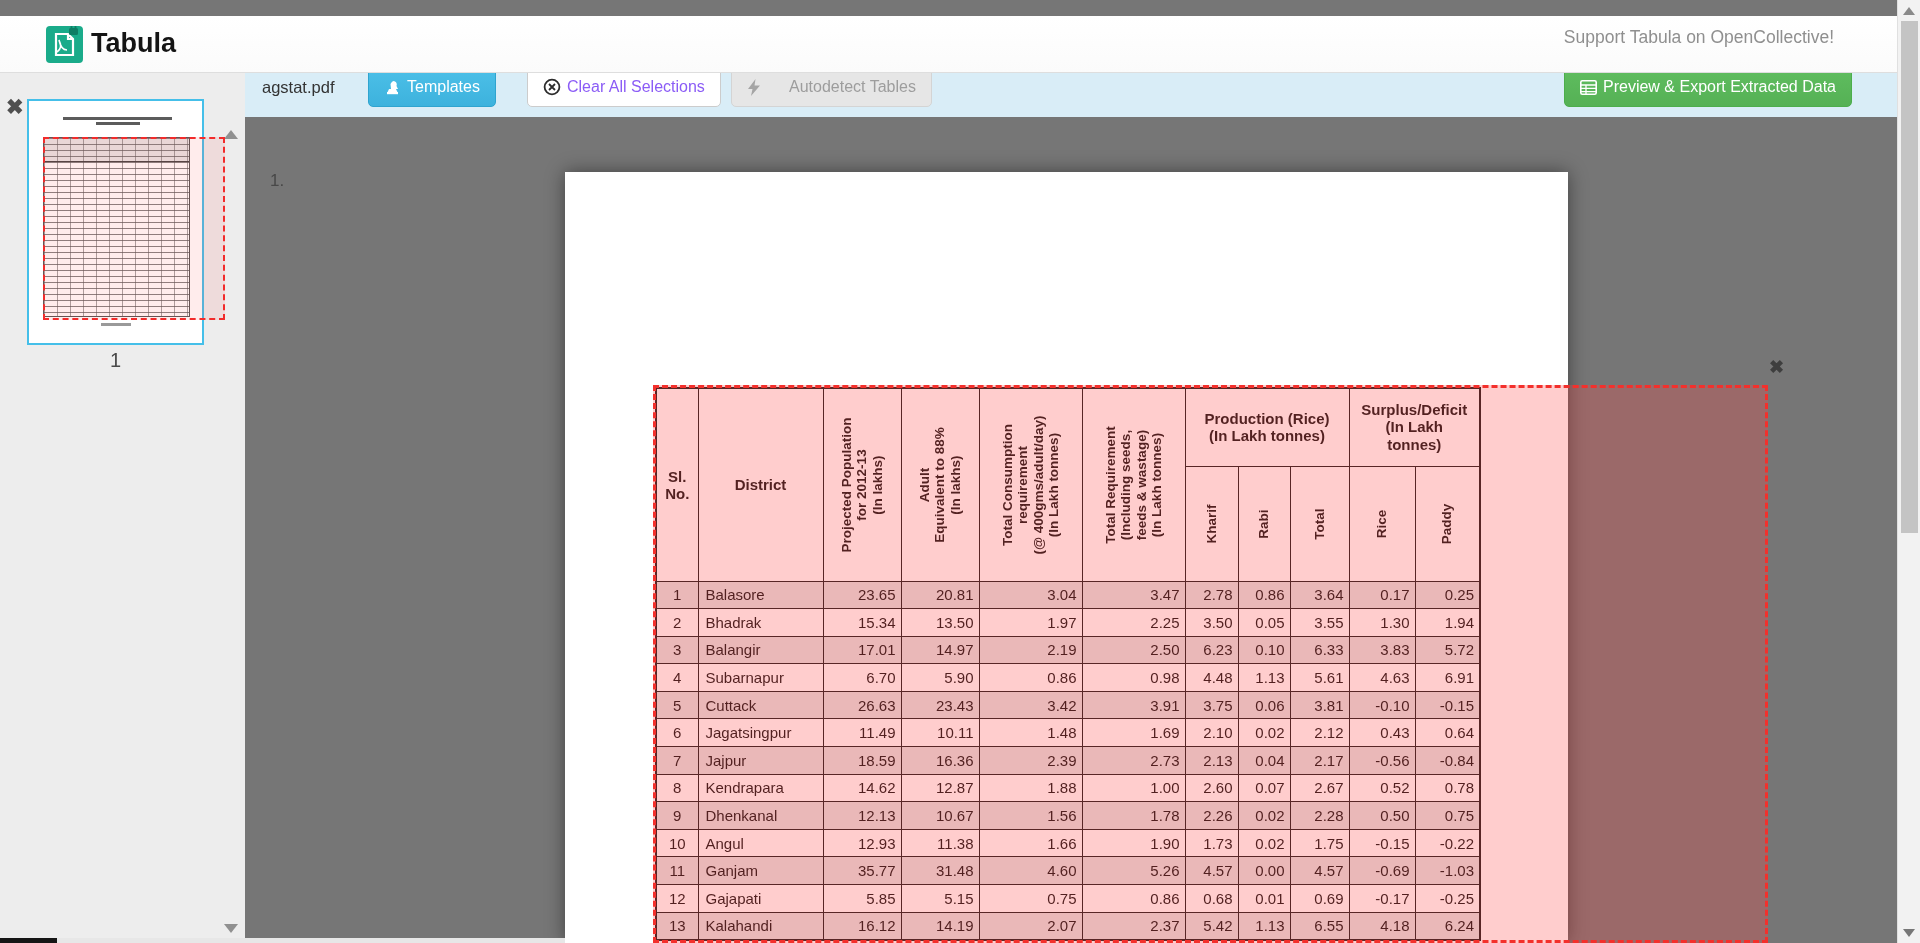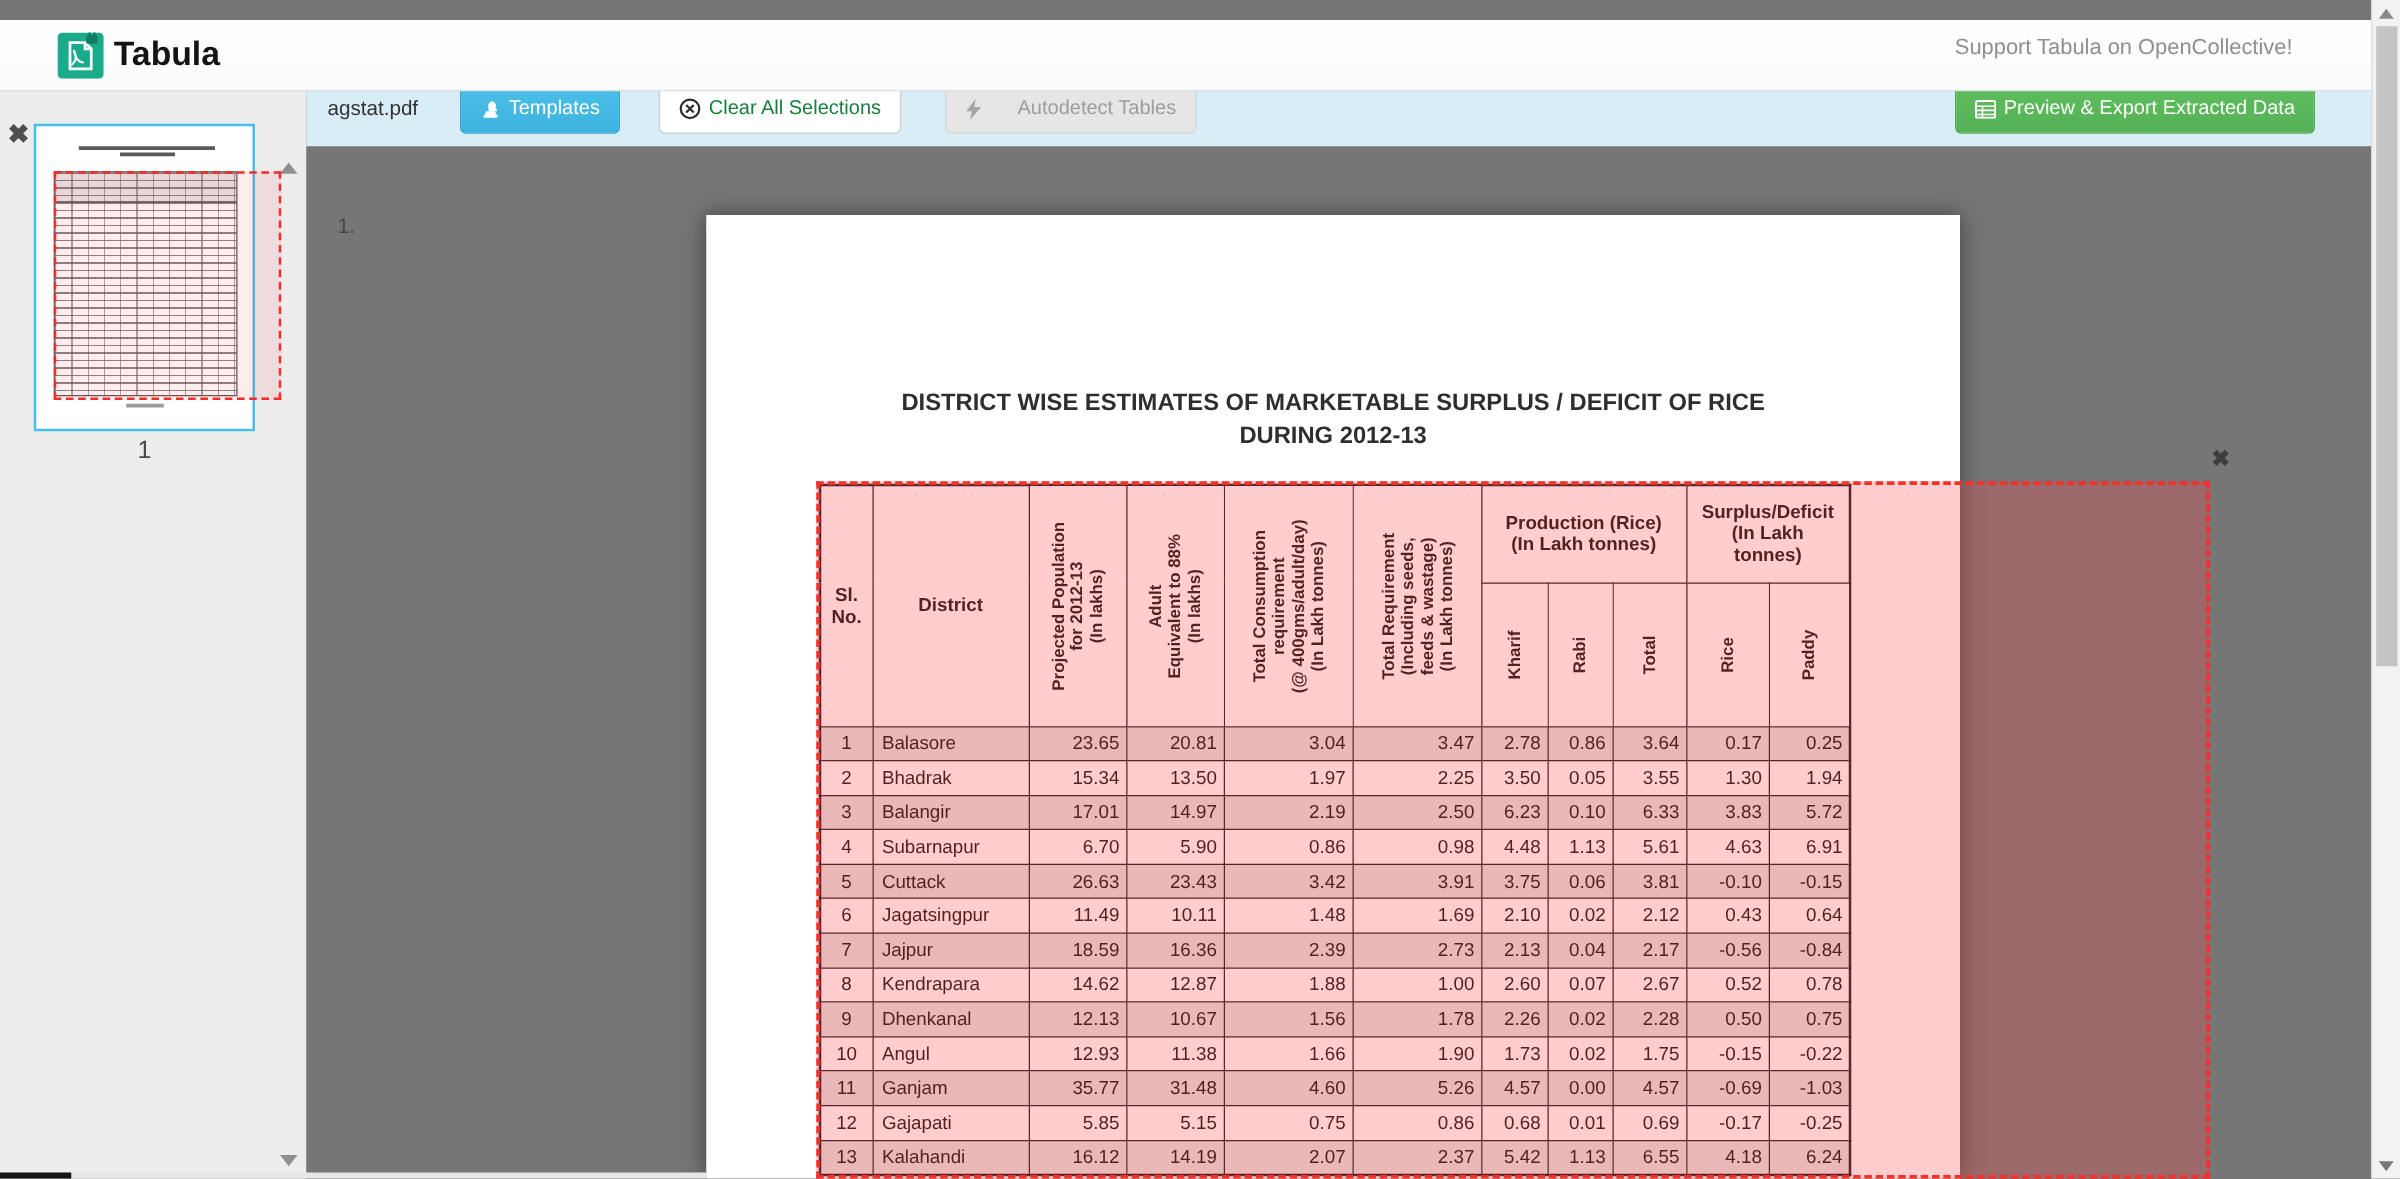--- a/index.html
+++ b/index.html
@@ -16,22 +16,22 @@
   .support-link { position:absolute; right:63px; top:0; height:42px; display:flex; align-items:center;
                   font-size:17.5px; color:#8f8f8f; cursor:pointer; }
 
   
   .toolbar { position:absolute; left:245px; top:57px; width:1652px; height:60px; background:#d9edf7; z-index:29;padding-left:31px; }
   .filename { position:absolute; left:17px; top:0; height:60px; display:flex; align-items:center;
               font-size:16.5px; color:#333; }
   .btn { position:absolute; top:10px; height:40px; display:inline-flex; align-items:center; gap:6px;
          padding:0 15px; border-radius:5px; font-size:16px; cursor:pointer; white-space:nowrap; }
   .btn-templates { left:123px; background:linear-gradient(#4cc0e8,#3db2dd); border:1px solid #2fa4cf; color:#fff; }
-  .btn-clear { left:282px; background:#ffffff; border:1px solid #cccccc; color:#15803d; }
-  .btn-autodetect { left:511px; background:#e6e6e6; border:1px solid #d4d4d4; color:#9d9d9d; cursor:default;gap:28px; }
+  .btn-clear { left:282px; background:#ffffff; border:1px solid #cccccc; color:#8b5cf6; }
+  .btn-autodetect { left:486px; background:#e6e6e6; border:1px solid #d4d4d4; color:#9d9d9d; cursor:default;gap:28px; }
   .btn-export { right:45px; background:linear-gradient(#5fbd5f,#55b155); border:1px solid #4cae4c; color:#fff; }
   .btn svg { display:block; }
 
   
   .sidebar { position:absolute; left:0; top:57px; width:245px; height:886px; background:#ededed; z-index:20; }
   .scroll-arrow { width:0; height:0; position:absolute; left:224px; cursor:pointer; }
   .arrow-up { top:73px; border-left:7px solid transparent; border-right:7px solid transparent; border-bottom:9px solid #909090; }
   .arrow-down { top:867px; border-left:7px solid transparent; border-right:7px solid transparent; border-top:9px solid #909090; }
   .thumb-close { position:absolute; left:6px; top:38px; font-size:21px; font-weight:bold; color:#4f4f4f; cursor:pointer; }
   .page-thumb { position:absolute; left:27px; top:42px; width:177px; height:246px; background:#ffffff;
@@ -170,24 +170,20 @@
 </div>
 
 <div class="hscroll-track">
   <div class="hscroll-thumb"></div>
 </div>
 
 <div class="main-area"></div>
 <div class="page-marker">1.</div>
 
 <div class="pdf-page">
-  <div class="doc-title">
-    <div>DISTRICT WISE ESTIMATES OF MARKETABLE SURPLUS / DEFICIT OF RICE</div>
-    <div>DURING 2012-13</div>
-  </div>
 
   <table class="pdf-table">
     <colgroup>
       <col style="width:42px">
         <col style="width:125px">
         <col style="width:78px">
         <col style="width:78px">
       <col style="width:103px">
         <col style="width:103px">
         <col style="width:53px">

